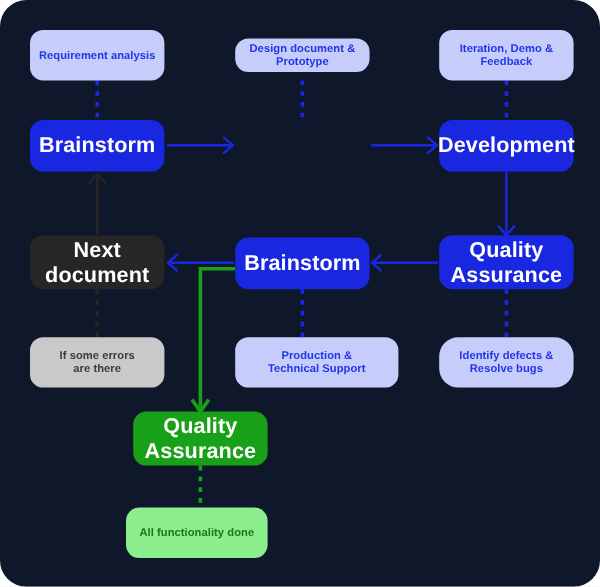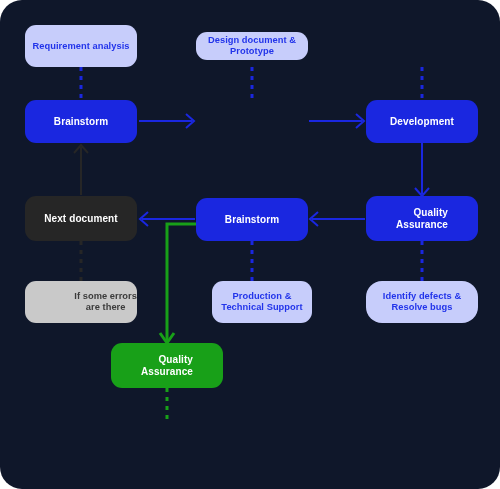--- a/index.html
+++ b/index.html
@@ -19,24 +19,23 @@
     display:flex;align-items:center;justify-content:center;
     text-align:center;
     box-sizing:border-box;
     line-height:1.15;
   }
   
   .proc{
     background:#1a27e0;
     color:#ffffff;
     border-radius:11px;
-    font-size:10px;
+    font-size:18px;
     font-weight:700;
     letter-spacing:.1px;
-    text-align:right;
   }
   .proc.dark{ background:#262626; }
   .proc.green{ background:#18a018; }
   
   .note{
     background:#c7cdfb;
     color:#2234ea;
     border-radius:11px;
     font-size:9.3px;
     font-weight:700;
@@ -94,50 +93,57 @@
     <line x1="167" y1="388" x2="167" y2="423" stroke="#18a018" stroke-width="3" stroke-dasharray="4 5"></line>
   </svg>
 
   <div class="node note" style="left:25px;top:25px;width:112px;height:42px;">
     <span class="ml">Requirement analysis</span>
   </div>
   <div class="node note" style="left:196px;top:32px;width:112px;height:28px;">
     <span class="ml">Design document &amp;
 Prototype</span>
   </div>
+  <div class="node note" style="left:366px;top:25px;width:112px;height:42px;">
+    <span class="ml">Iteration, Demo &amp;
+Feedback</span>
+  </div>
 
   <div class="node proc" style="left:25px;top:100px;width:112px;height:43px;">
     <span class="ml">Brainstorm</span>
   </div>
   <div class="node proc" style="left:366px;top:100px;width:112px;height:43px;">
     <span class="ml">Development</span>
   </div>
 
   <div class="node proc dark" style="left:25px;top:196px;width:112px;height:45px;">
     <span class="ml">Next document</span>
   </div>
   <div class="node proc" style="left:196px;top:198px;width:112px;height:43px;">
     <span class="ml">Brainstorm</span>
   </div>
   <div class="node proc" style="left:366px;top:196px;width:112px;height:45px;">
     <span class="ml">Quality
 Assurance</span>
   </div>
 
-  <div class="node note gray" style="left:25px;top:281px;width:112px;height:42px;justify-content:flex-end;">
+  <div class="node note gray" style="left:25px;top:281px;width:112px;height:42px;">
     <span class="ml">If some errors
 are there</span>
   </div>
-  <div class="node note" style="left:212px;top:281px;width:100px;height:42px;">
+  <div class="node note" style="left:196px;top:281px;width:136px;height:42px;">
     <span class="ml">Production &amp;
 Technical Support</span>
   </div>
   <div class="node note" style="left:366px;top:281px;width:112px;height:42px;border-radius:16px;">
     <span class="ml">Identify defects &amp;
 Resolve bugs</span>
   </div>
 
   <div class="node proc green" style="left:111px;top:343px;width:112px;height:45px;">
     <span class="ml">Quality
 Assurance</span>
   </div>
+  <div class="node note lightgreen" style="left:105px;top:423px;width:118px;height:42px;">
+    <span class="ml">All functionality done</span>
+  </div>
 
 </div>
 
 </body></html>

